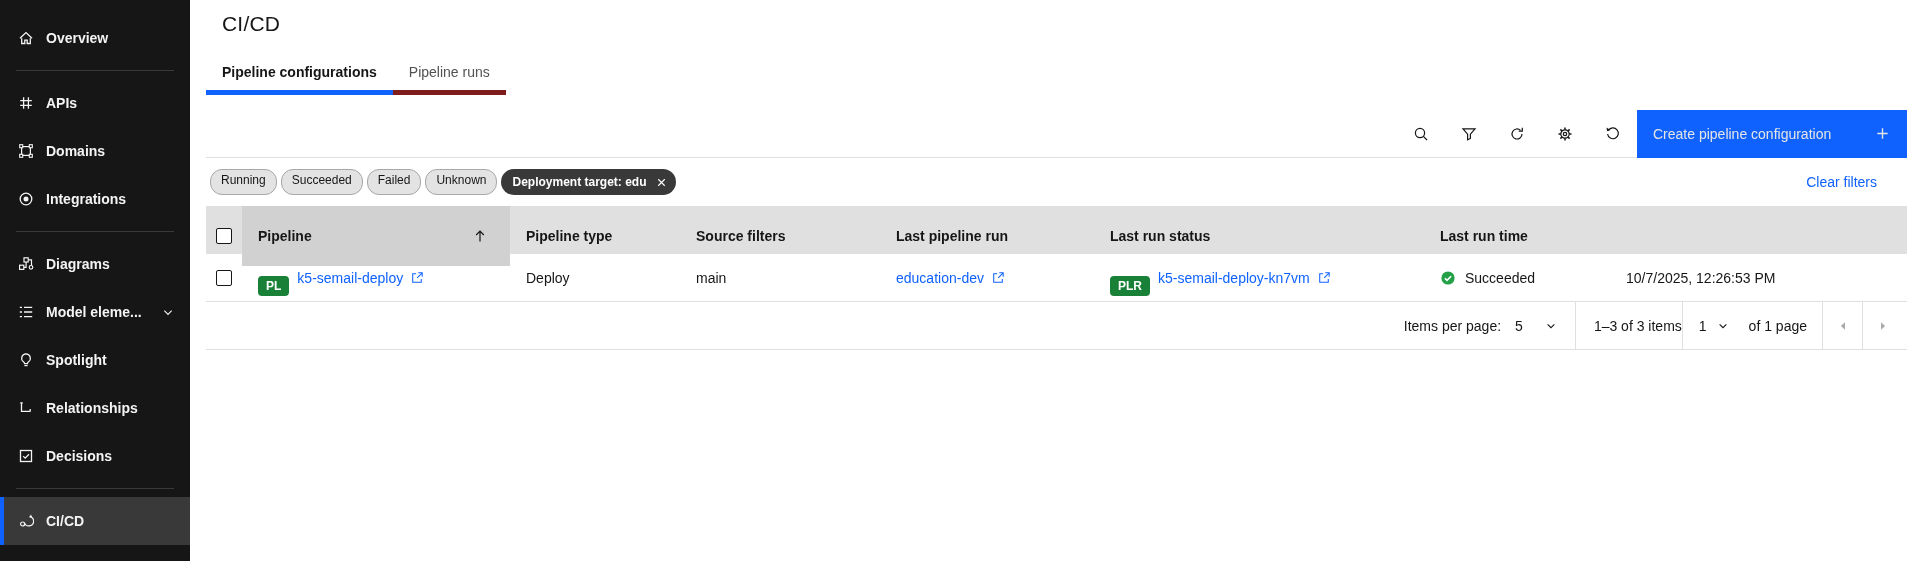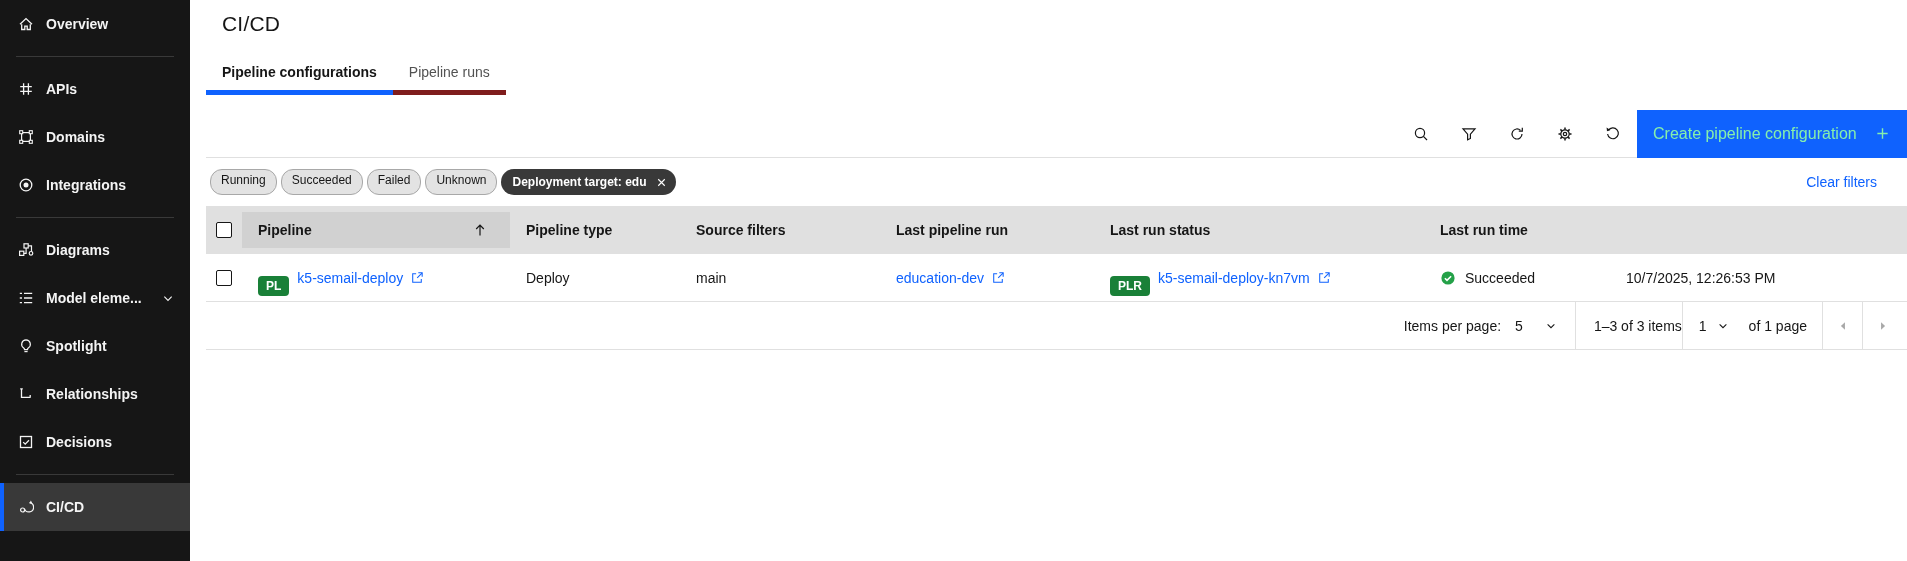--- a/index.html
+++ b/index.html
@@ -1,61 +1,61 @@
 <!DOCTYPE html>
 <html><head>
 <meta charset="utf-8">
 <style>
   * { margin:0; padding:0; box-sizing:border-box; }
   html,body { width:1907px; height:561px; overflow:hidden; background:#ffffff;
     font-family:"Liberation Sans","DejaVu Sans",sans-serif; color:#161616; }
   .app { display:flex; width:100%; height:100%; }
 
   
-  .sidebar { width:190px; min-width:190px; height:100%; background:#161616; }
+  .sidebar { width:190px; min-width:190px; height:100%; background:#161616; padding-top:14px; }
   .side-item { height:48px; display:flex; align-items:center; gap:12px; padding-left:14px;
     border-left:4px solid transparent; color:#f4f4f4; font-size:14px; font-weight:600; cursor:pointer; }
   .side-item .lbl { white-space:nowrap; }
   .side-item.selected { background:#393939; border-left-color:#0f62fe; }
   .side-item svg { flex:0 0 16px; }
   .side-divider { height:1px; background:#393939; margin:8px 16px; }
   .side-chevron { margin-left:6px; display:flex; }
 
   
   .main { flex:1; padding-left:16px; position:relative; }
   .page-title { font-size:21px; font-weight:400; margin:12px 0 0 16px; letter-spacing:.2px; }
 
   .tabs { display:flex; margin-top:24px; }
   .tab { padding:4px 16px 10px 16px; font-size:14px; color:#525252; border-bottom:5px solid #7f1d1d; cursor:pointer; }
   .tab.active { color:#161616; font-weight:700; border-bottom-color:#0f62fe; }
 
   .toolbar { margin-top:15px; height:48px; display:flex; justify-content:flex-end; align-items:center;
     border-bottom:1px solid #e0e0e0; }
   .icon-btn { width:48px; height:48px; background:transparent; border:none; display:flex;
     align-items:center; justify-content:center; color:#161616; cursor:pointer; }
-  .primary-btn { width:270px; height:48px; background:#0f62fe; color:#86efac; border:none; display:flex;
-    align-items:center; justify-content:space-between; padding:0 17px 0 16px; font-size:16px; cursor:pointer;
+  .primary-btn { width:270px; height:48px; background:#0f62fe; color:#e5e5e5; border:none; display:flex;
+    align-items:center; justify-content:space-between; padding:0 17px 0 16px; font-size:14px; cursor:pointer;
     font-family:inherit; }
 
   .filter-row { height:48px; display:flex; align-items:center; justify-content:space-between;
     padding-left:4px; padding-right:30px; }
   .tags { display:flex; gap:4px; }
   .tag { background:#e3e3e3; border:1px solid #a8a8a8; border-radius:12px; padding:3px 10px;
     font-size:12px; color:#161616; white-space:nowrap; cursor:pointer; }
   .tag-dark { background:#393939; color:#fff; border-radius:13px; display:flex; align-items:center;
     gap:6px; padding:4px 6px 4px 11px; font-size:12px; font-weight:600; white-space:nowrap; }
   .tag-close { width:18px; height:18px; border:none; background:transparent; color:#fff; display:flex;
     align-items:center; justify-content:center; cursor:pointer; border-radius:50%; }
   .clear-filters { color:#0f62fe; font-size:14px; text-decoration:none; cursor:pointer; }
 
   
   .grid-row { display:grid; grid-template-columns:36px 268px 170px 200px 214px 330px 186px 1fr;
     align-items:center; }
   .thead { background:#e0e0e0; height:48px; font-size:14px; font-weight:700; }
-  .th { padding-left:16px; height:36px; display:flex; align-items:center; cursor:pointer; }
+  .th { padding-left:16px; height:60px; display:flex; align-items:center; cursor:pointer; }
   .th-sorted { background:#d1d1d1; justify-content:space-between; padding-right:22px; }
   .cell-check { display:flex; align-items:center; justify-content:center; height:48px; }
   .checkbox { width:16px; height:16px; border:1px solid #161616; border-radius:2px; background:#fff; cursor:pointer; }
   .trow { height:48px; border-bottom:1px solid #e0e0e0; font-size:14px; background:#fff; }
   .td { padding-left:16px; display:flex; align-items:center; gap:8px; white-space:nowrap; }
   .mini-tag { background:#198038; color:#fff; font-size:12px; font-weight:700; padding:3px 8px;
     border-radius:4px; line-height:14px;margin-top:16px; }
   .link { color:#0f62fe; text-decoration:none; cursor:pointer; display:inline-flex; align-items:center; gap:7px; }
   .status { display:flex; align-items:center; gap:9px; }
 

